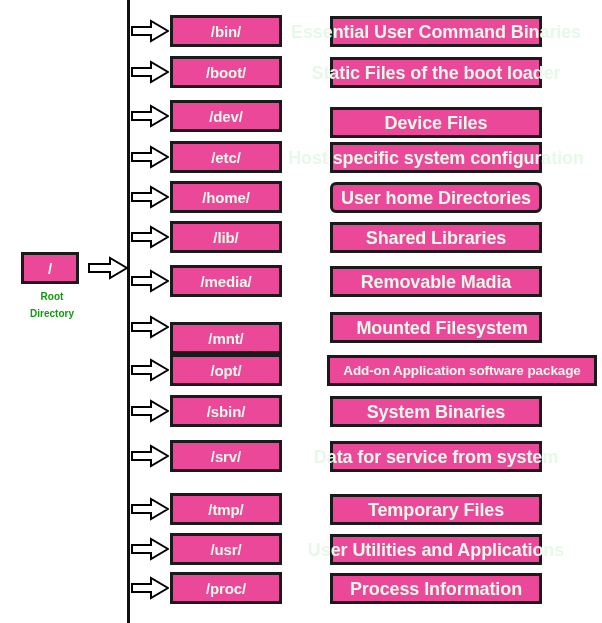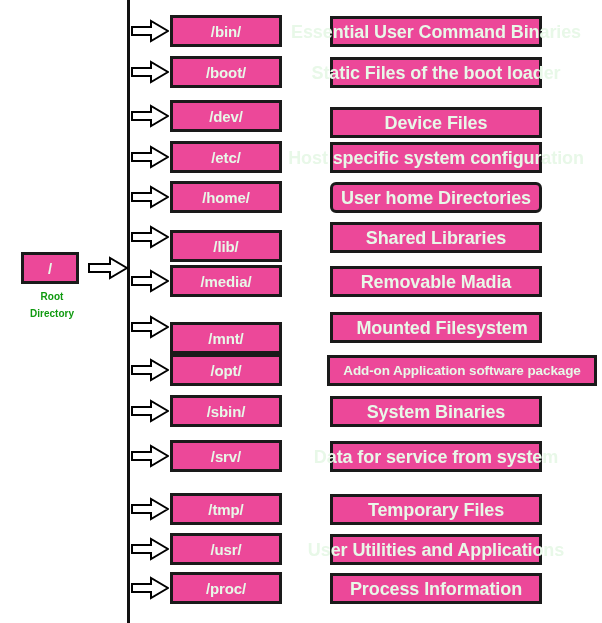--- a/index.html
+++ b/index.html
@@ -147,21 +147,21 @@
           <polygon points="1,8 20,8 20,2 37,12 20,22 20,16 1,16" fill="#ffffff" stroke="#000000" stroke-width="2" stroke-linejoin="miter"></polygon>
         </svg>
       </div>
       <div class="gbox dir-box" style="top: 181px;">/home/</div>
       <div class="gbox desc-box" style="top: 182px; border-radius: 6px;">User home Directories</div>
       <div class="arrow" style="left: 131px; top: 225px;">
         <svg width="38" height="24" viewBox="0 0 38 24" xmlns="http://www.w3.org/2000/svg">
           <polygon points="1,8 20,8 20,2 37,12 20,22 20,16 1,16" fill="#ffffff" stroke="#000000" stroke-width="2" stroke-linejoin="miter"></polygon>
         </svg>
       </div>
-      <div class="gbox dir-box" style="top: 230px;">/lib/</div>
+      <div class="gbox dir-box" style="top: 221px;">/lib/</div>
       <div class="gbox desc-box" style="top: 222px;">Shared Libraries</div>
       <div class="arrow" style="left: 131px; top: 269px;">
         <svg width="38" height="24" viewBox="0 0 38 24" xmlns="http://www.w3.org/2000/svg">
           <polygon points="1,8 20,8 20,2 37,12 20,22 20,16 1,16" fill="#ffffff" stroke="#000000" stroke-width="2" stroke-linejoin="miter"></polygon>
         </svg>
       </div>
       <div class="gbox dir-box" style="top: 265px;">/media/</div>
       <div class="gbox desc-box" style="top: 266px;">Removable Madia</div>
       <div class="arrow" style="left: 131px; top: 315px;">
         <svg width="38" height="24" viewBox="0 0 38 24" xmlns="http://www.w3.org/2000/svg">

